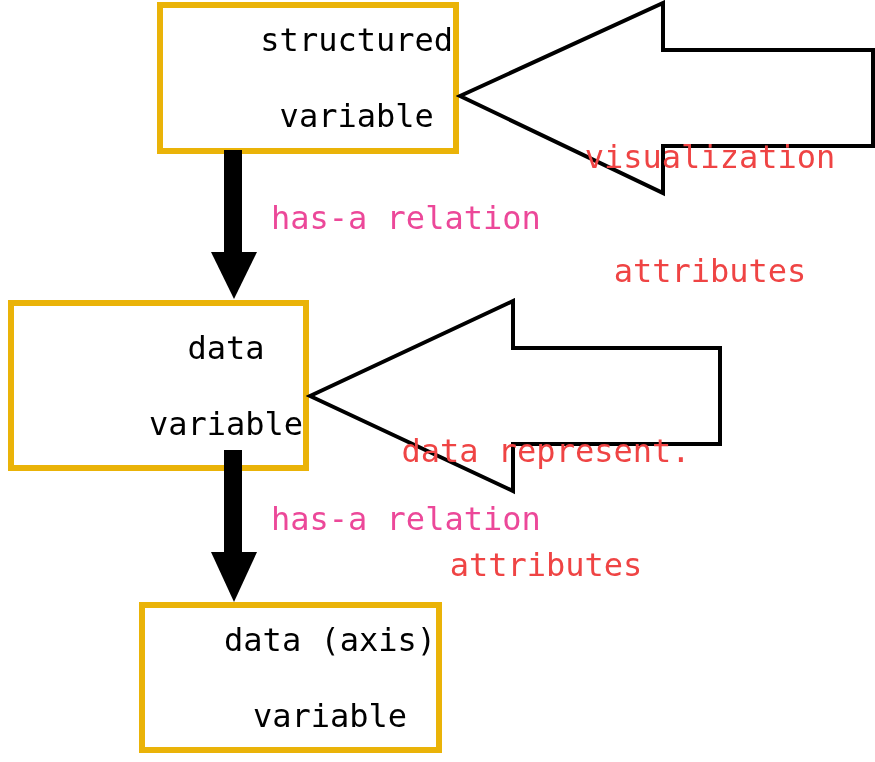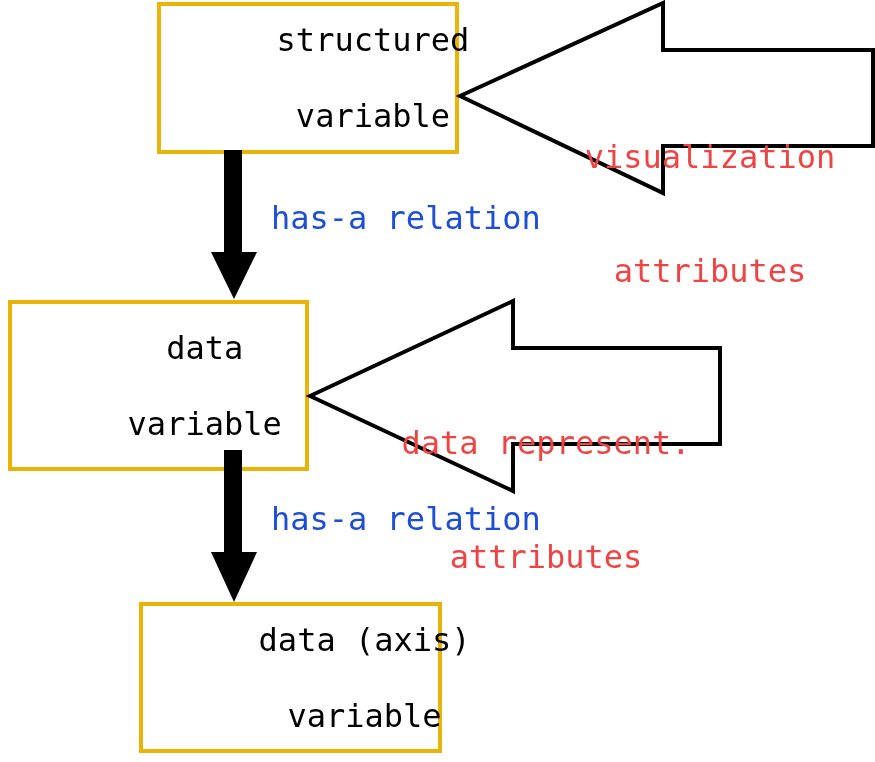--- a/index.html
+++ b/index.html
@@ -11,25 +11,25 @@
     position: relative;
     width: 875px;
     height: 762px;
     background: #ffffff;
     overflow: hidden;
     font-family: "DejaVu Sans Mono", "Liberation Mono", monospace;
   }
   .node-box {
     position: absolute;
     box-sizing: border-box;
-    border: 4px solid #eab308;
+    border: 6px solid #eab308;
     background: #ffffff;
     display: flex;
     align-items: center;
-    justify-content: flex-start;
+    justify-content: flex-end;
   }
   .node-label {
     font-family: "DejaVu Sans Mono", "Liberation Mono", monospace;
     font-size: 32px;
     line-height: 38px;
     color: #000000;
     text-align: center;
     white-space: pre;
     letter-spacing: 0px;
   }
@@ -48,34 +48,34 @@
   }
   .edge-arrow {
     position: absolute;
     pointer-events: none;
   }
   .edge-label {
     position: absolute;
     font-family: "DejaVu Sans Mono", "Liberation Mono", monospace;
     font-size: 32px;
     line-height: 38px;
-    color: #1d4ed8;
+    color: #ec4899;
     white-space: pre;
   }
 
   
   #box-structured-variable { left: 157px;  top: 2px;   width: 302px; height: 152px; }
   #box-data-variable       { left: 8px;    top: 300px; width: 301px; height: 171px; }
   #box-data-axis-variable  { left: 139px;  top: 602px; width: 303px; height: 151px; }
 
   #arrow-visualization-attributes { left: 456px; top: 0px;   width: 419px; height: 198px; }
   #label-visualization-attributes { left: 560px; top: 62px;  width: 300px; }
 
   #arrow-data-represent-attributes { left: 306px; top: 298px; width: 418px; height: 198px; }
-  #label-data-represent-attributes { left: 396px; top: 348px; width: 300px; }
+  #label-data-represent-attributes { left: 396px; top: 356px; width: 300px; }
 
   #edge-has-a-relation-1 { left: 205px; top: 150px; width: 60px; height: 152px; }
   #label-has-a-relation-1 { left: 271px; top: 199px; }
 
   #edge-has-a-relation-2 { left: 205px; top: 450px; width: 60px; height: 155px; }
   #label-has-a-relation-2 { left: 271px; top: 500px; }
 </style>
 </head>
 <body>
 

